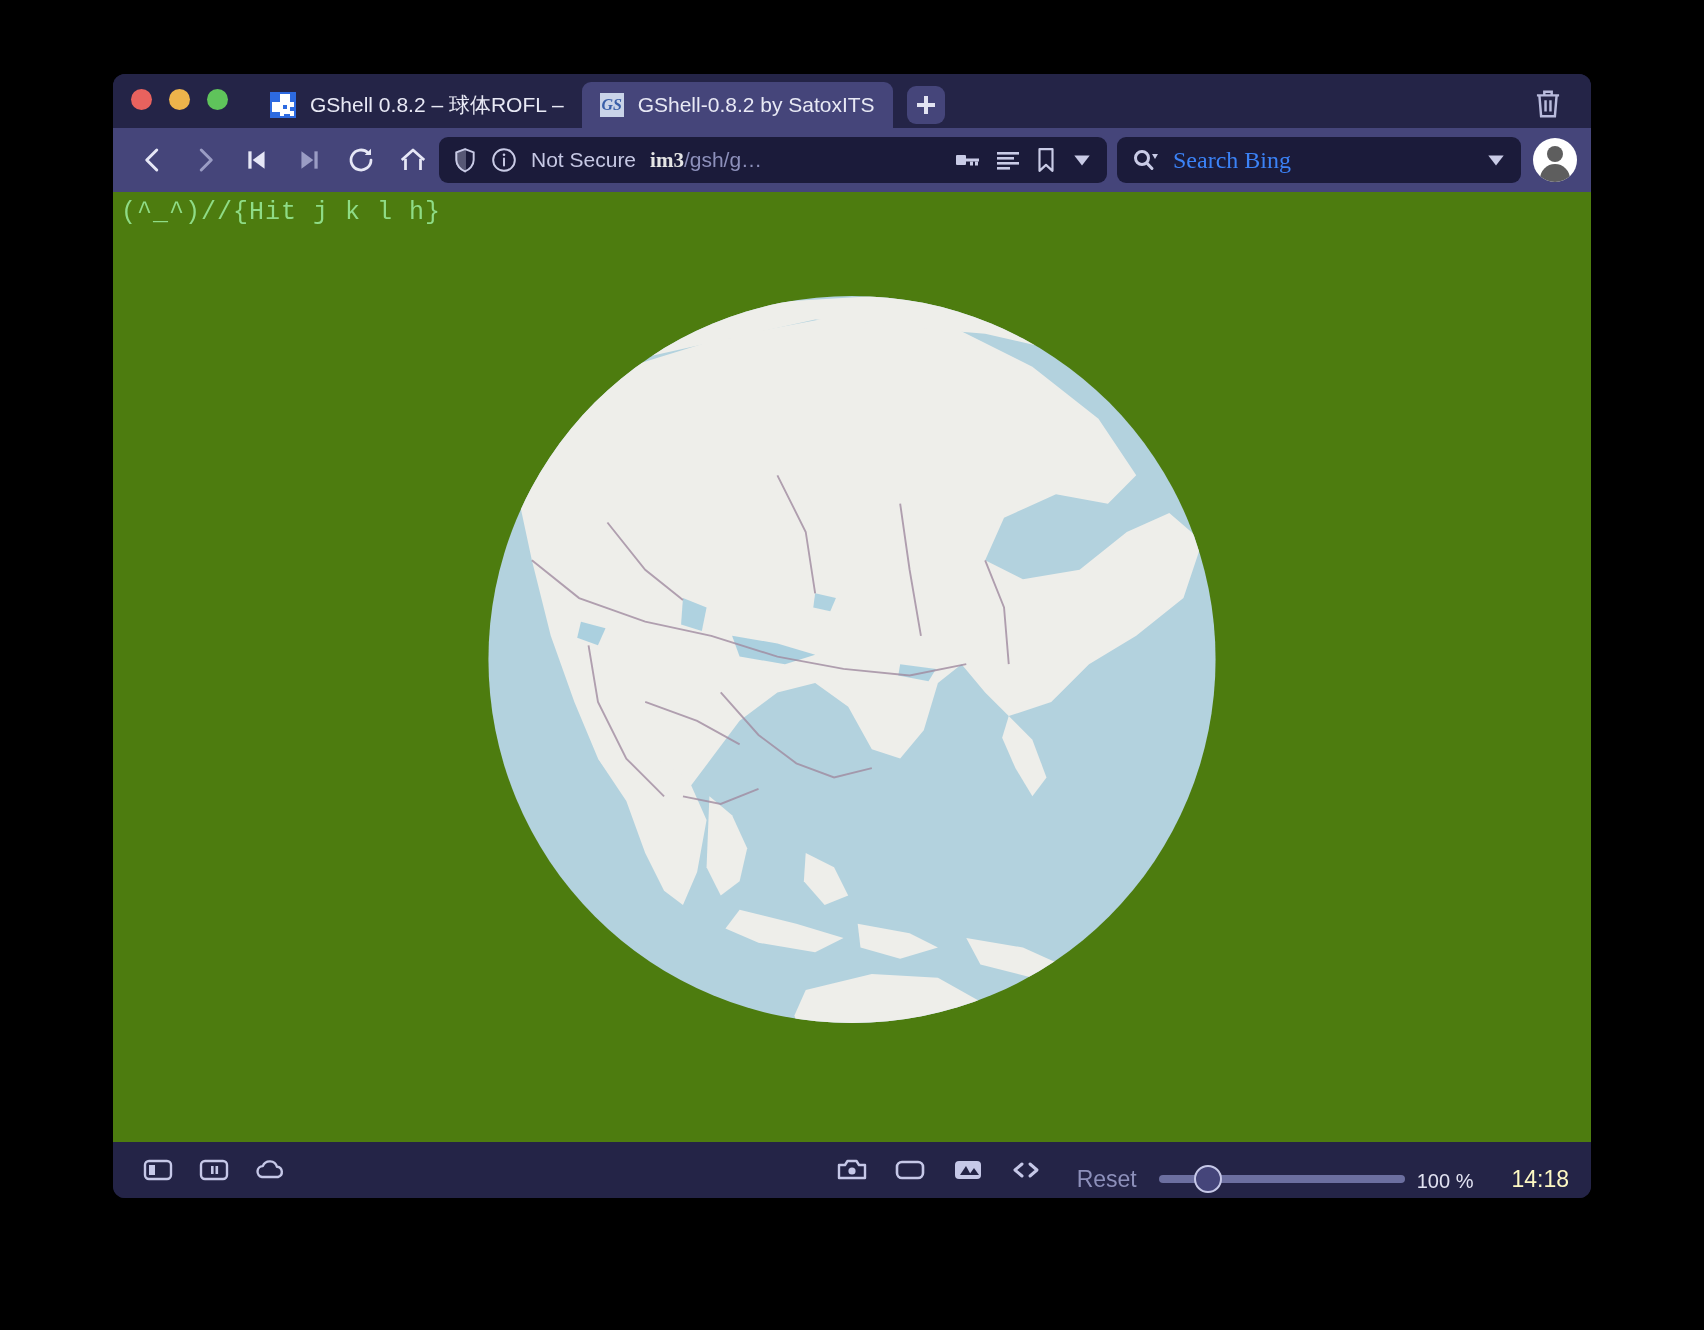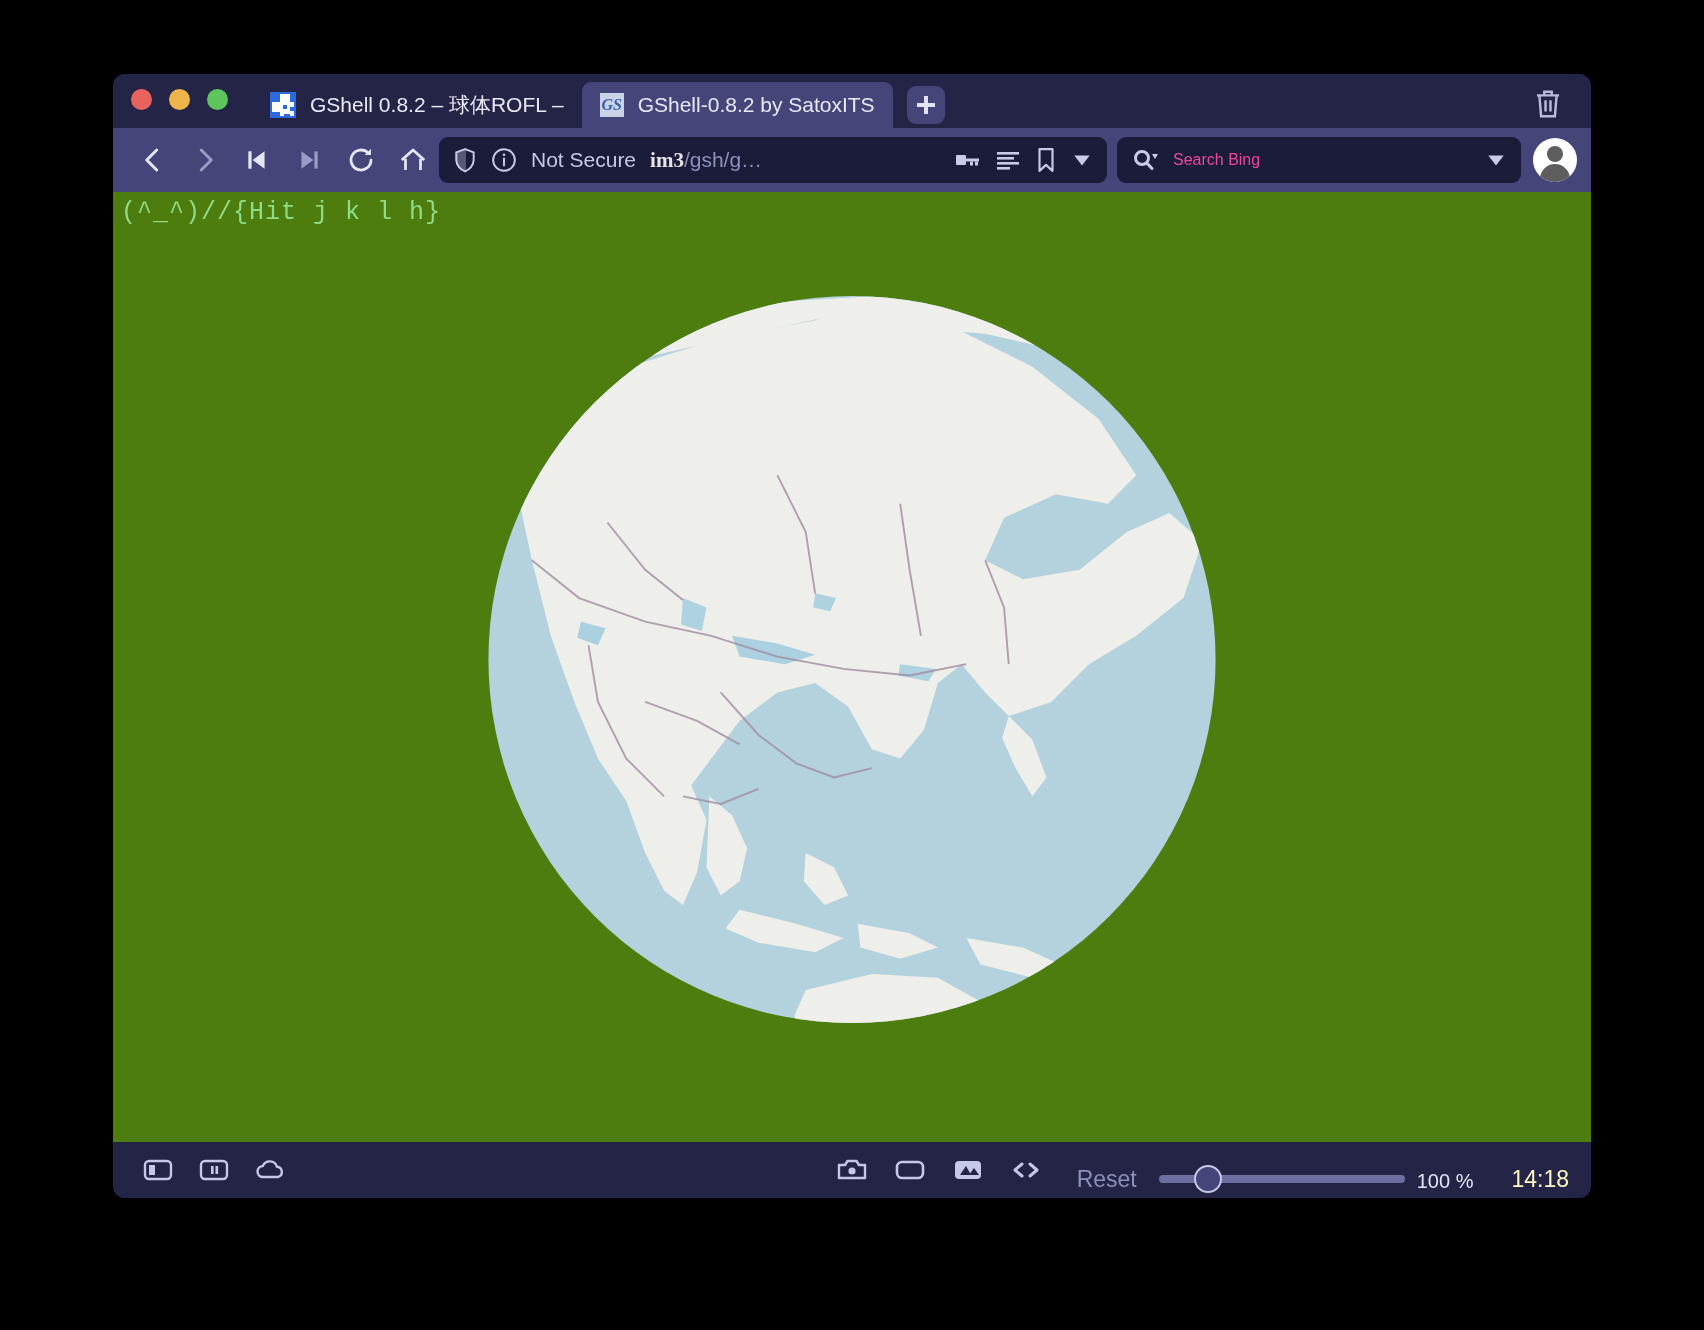--- a/index.html
+++ b/index.html
@@ -144,21 +144,21 @@
     height: 46px;
     background: #1b1b3a;
     border-radius: 9px;
     display: flex;
     align-items: center;
     padding: 0 14px;
     gap: 14px;
     margin-left: 10px;
     flex: none;
   }
-  #searchph { color: #ec4899; font-size: 16px; flex: 1; }
+  #searchph { color: #3b82f6; font-size: 24px; flex: 1; font-family: Liberation Serif, serif; }
 
   #avatar {
     width: 44px; height: 44px;
     border-radius: 50%;
     background: #ffffff;
     margin-left: 12px;
     flex: none;
     overflow: hidden;
     position: relative;
   }

